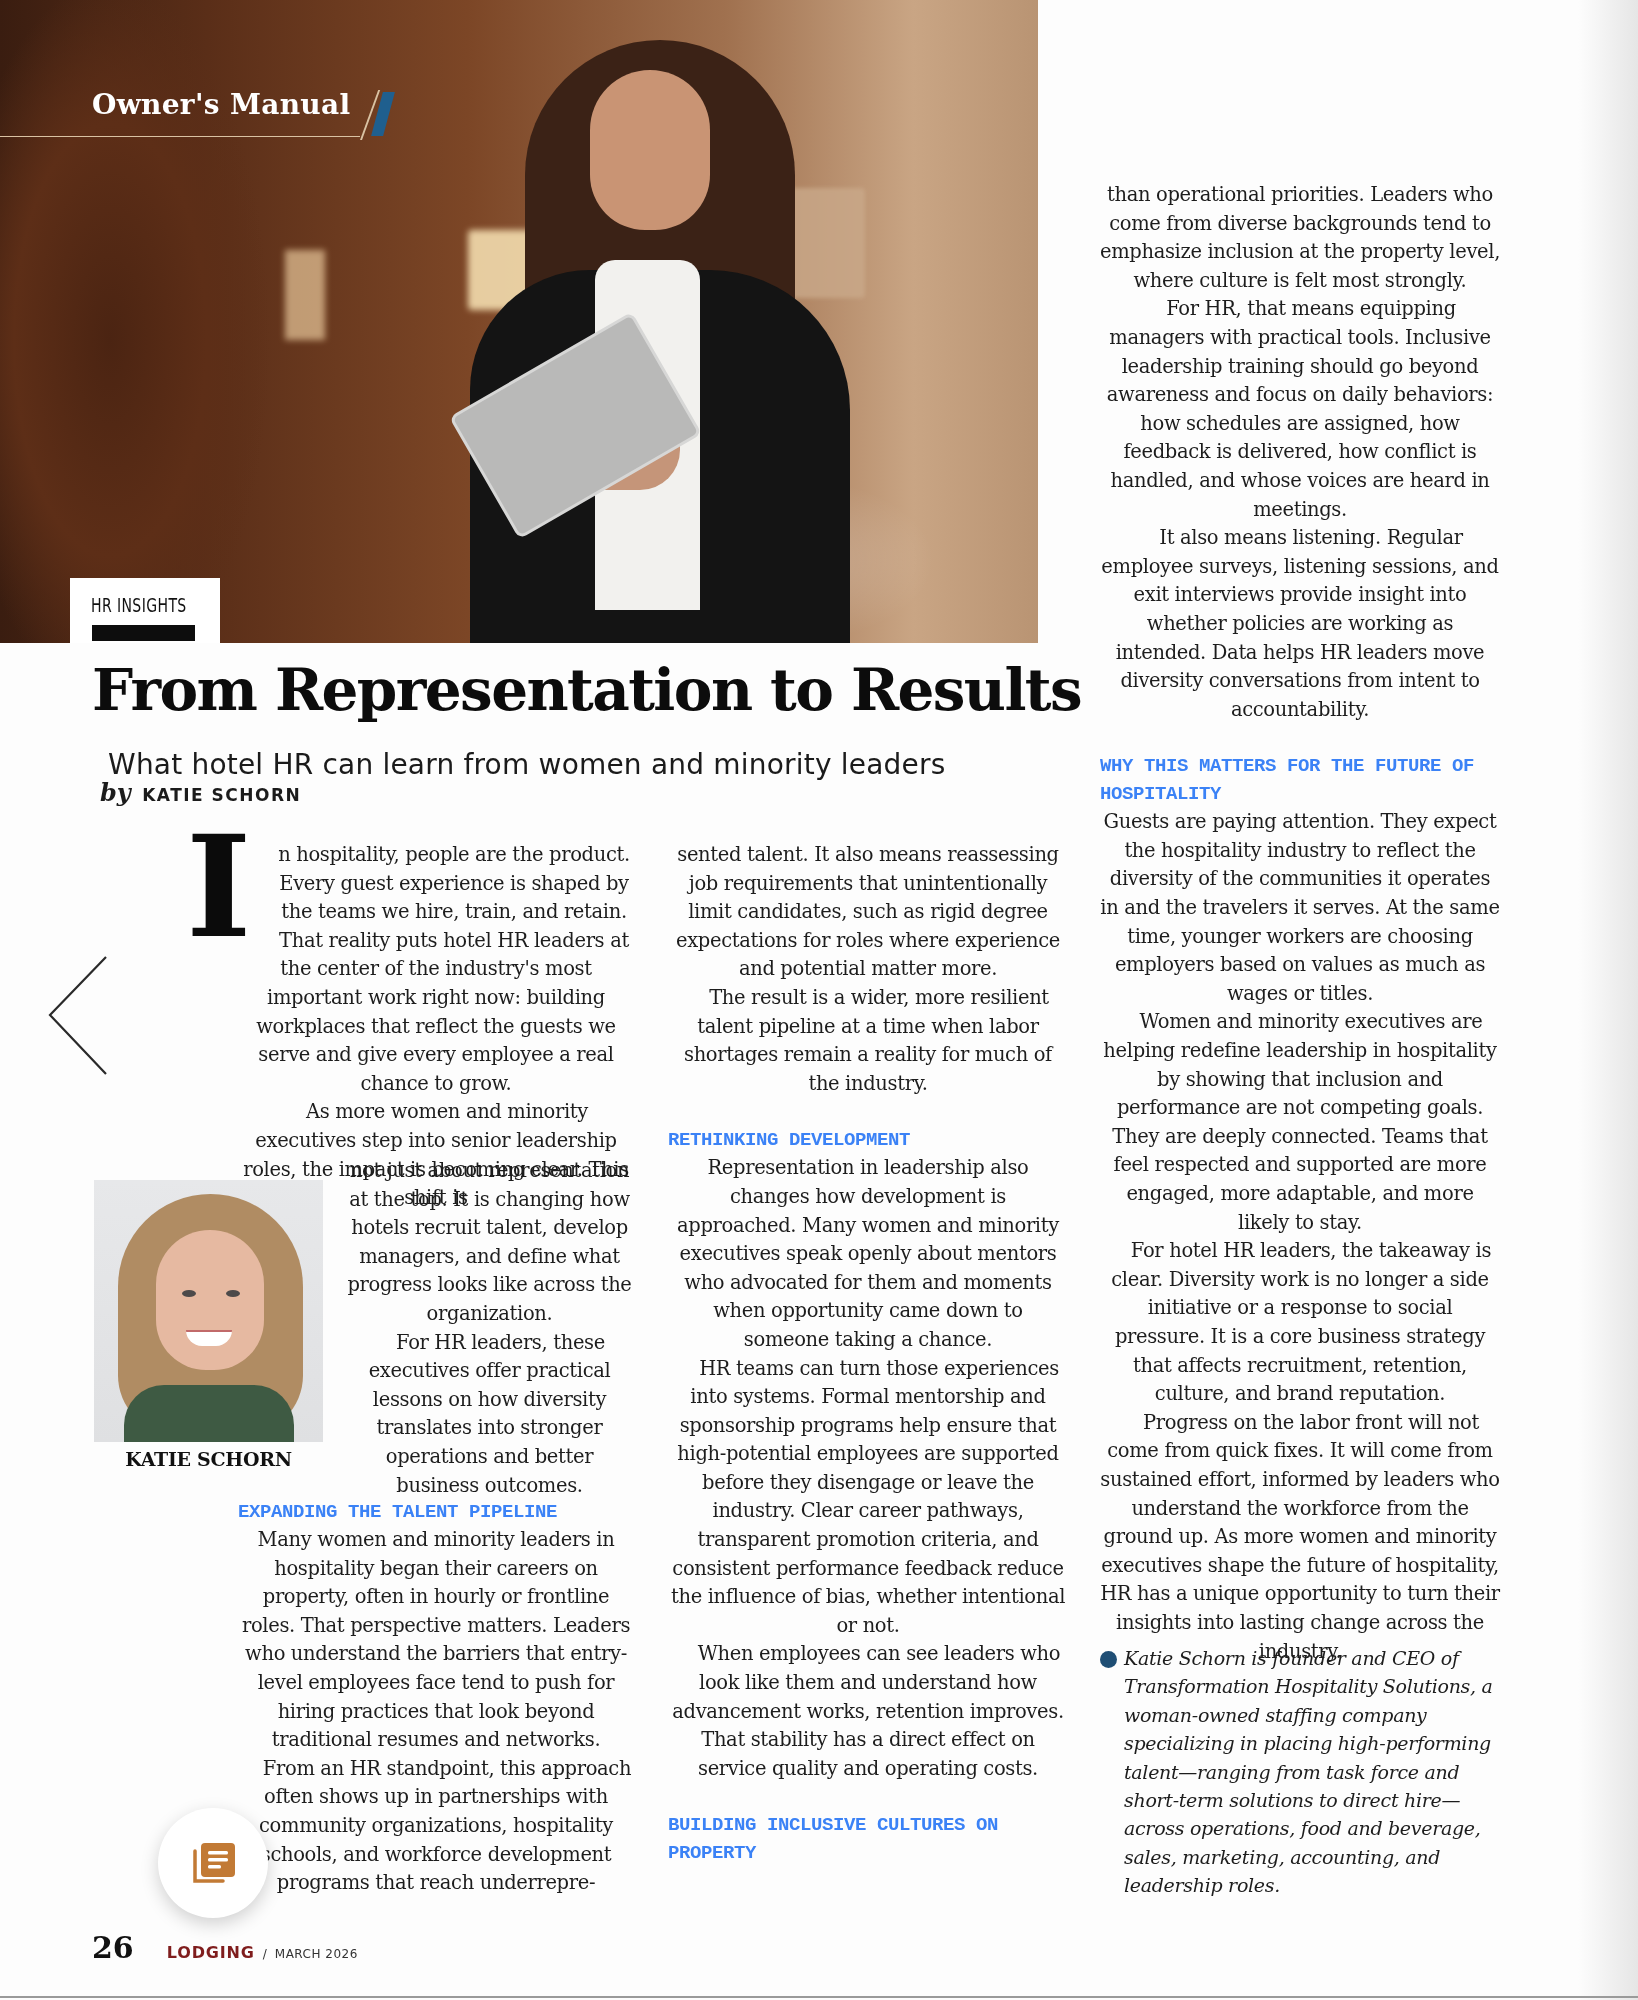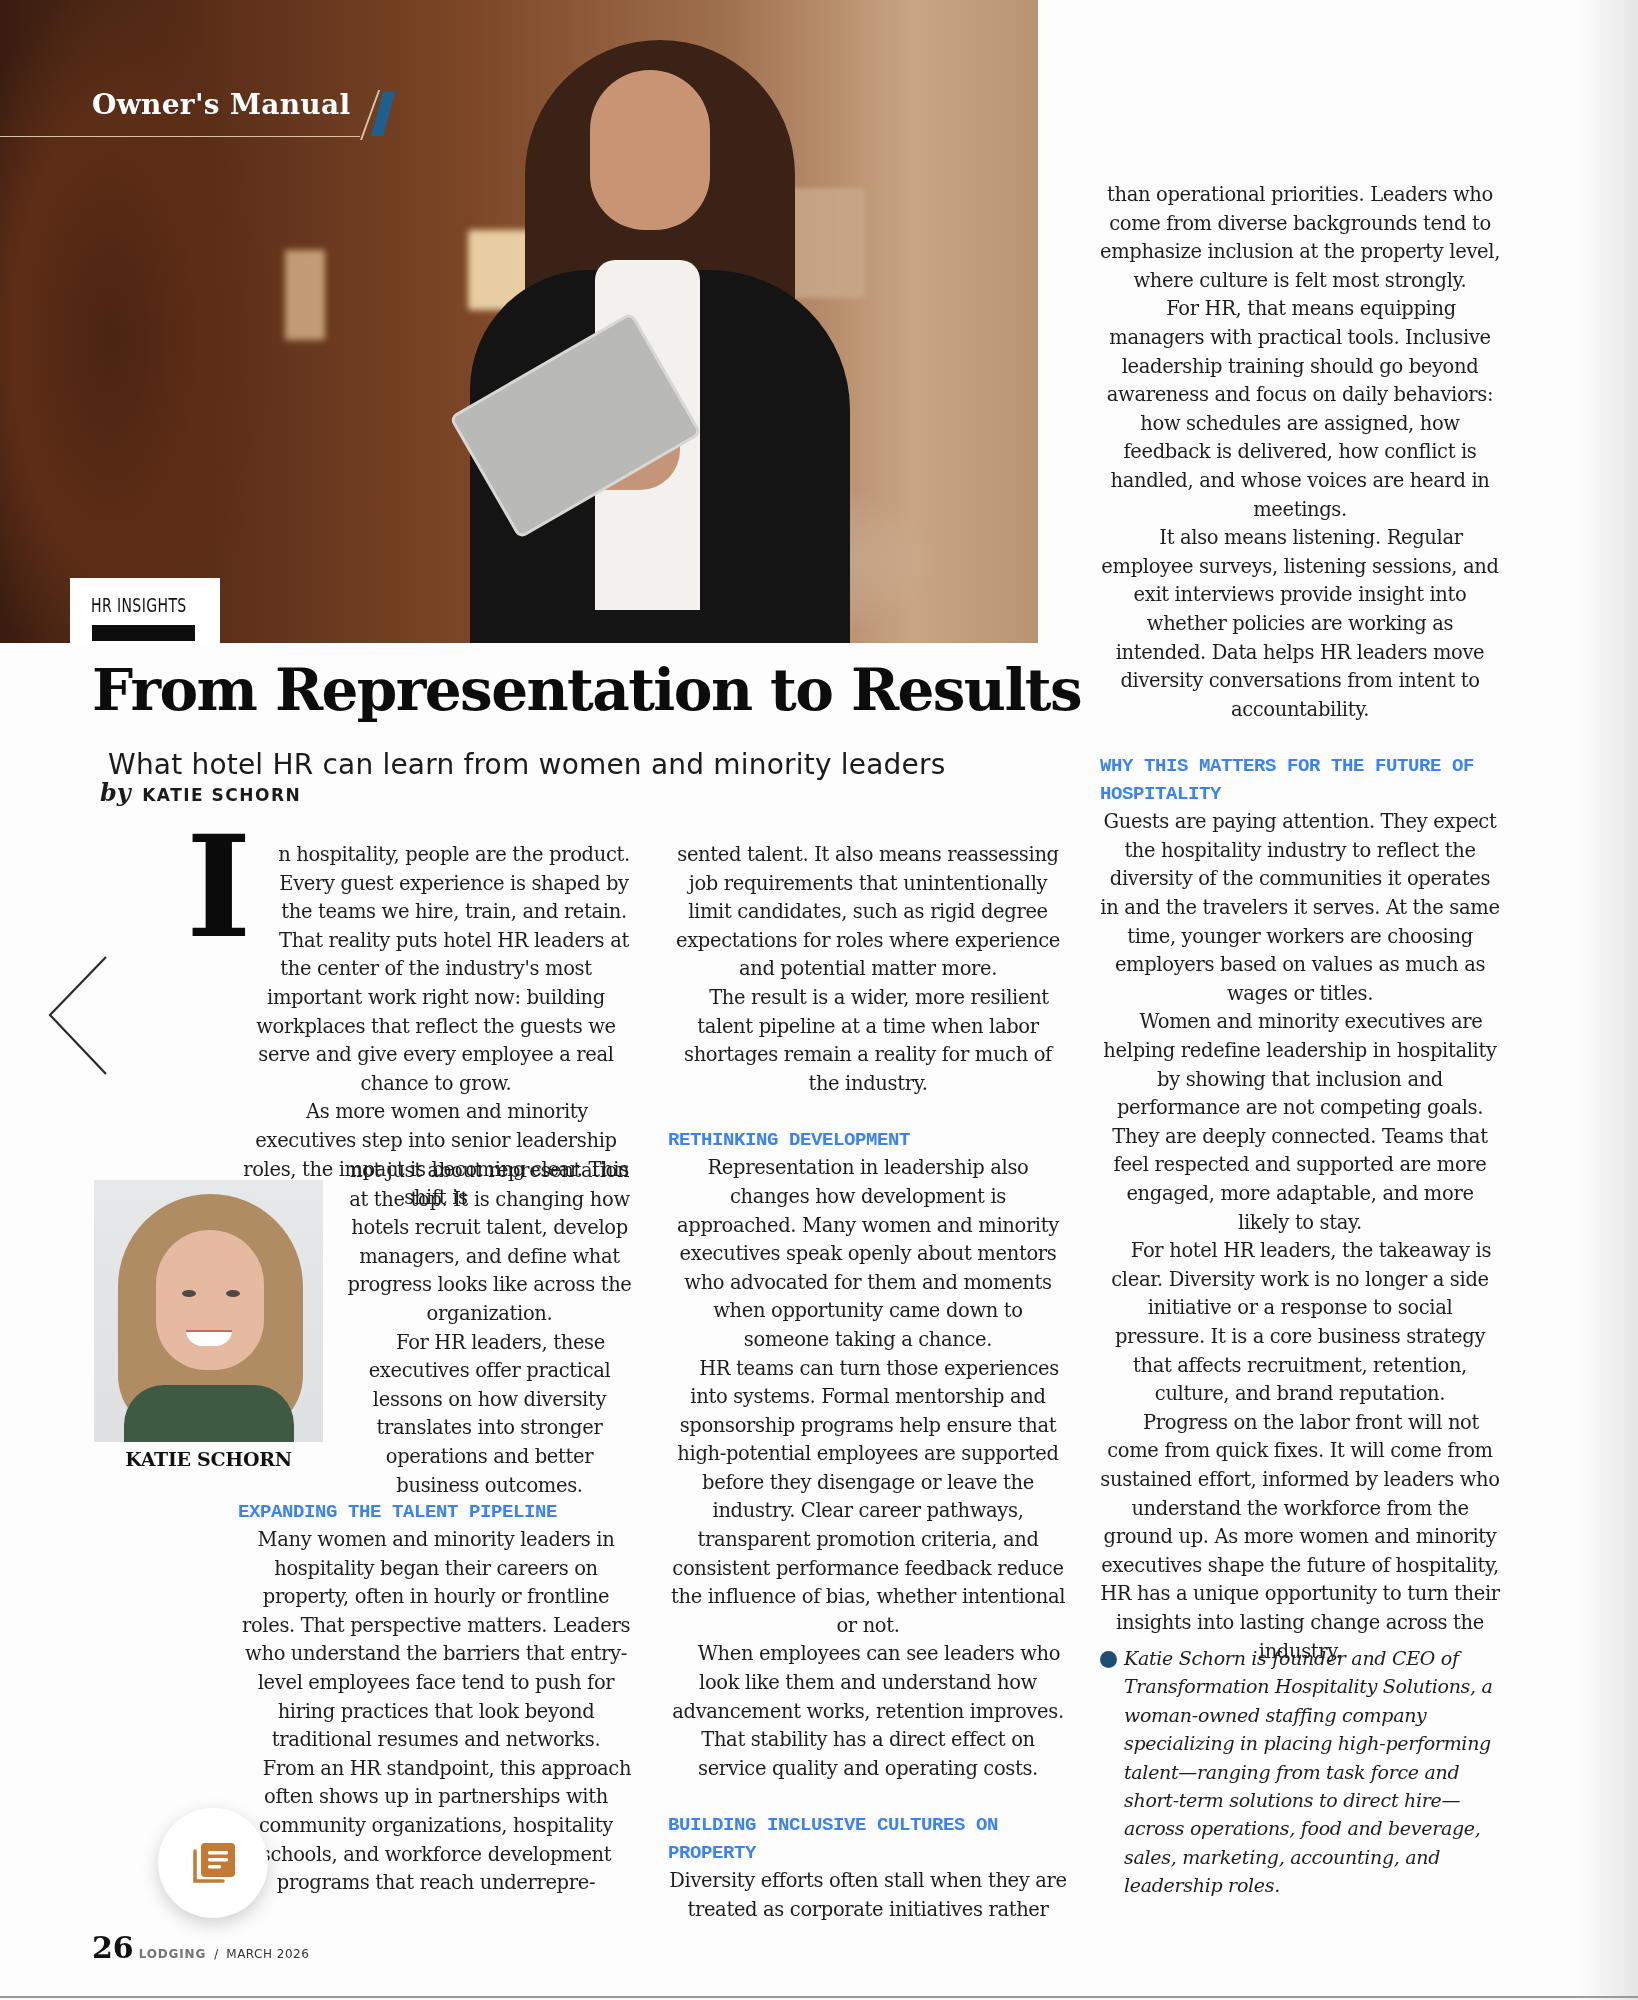--- a/index.html
+++ b/index.html
@@ -142,21 +142,21 @@
   .bio {
     position:absolute; left:1100px; top:1644px; width:410px;
     font-family:"DejaVu Serif", serif; font-style:italic; font-size:19px; line-height:28.4px; color:#1d1d1d; letter-spacing:-0.3px;
   }
   .bio .dot { position:absolute; left:0; top:7px; width:17px; height:17px; border-radius:50%; background:#1f4e74; }
   .bio .text { padding-left:24px; display:block; }
 
   
   .folio { position:absolute; left:92px; top:1930px; white-space:nowrap; }
   .folio .num { font-family:"DejaVu Serif", serif; font-weight:bold; font-size:30px; color:#111; }
-  .folio .pub { font-family:"DejaVu Sans", sans-serif; font-weight:bold; font-size:12px; letter-spacing:0.8px; margin-left:0; color:#737373; }
+  .folio .pub { font-family:"DejaVu Sans", sans-serif; font-weight:bold; font-size:16px; letter-spacing:0.8px; margin-left:28px; color:#7f1d1d; }
   .folio .sep { font-family:"DejaVu Sans", sans-serif; font-size:12px; margin:0 3px; color:#333; }
   .folio .issue { font-family:"DejaVu Sans", sans-serif; font-size:12px; color:#333; letter-spacing:0.5px; }
 
   
   .back-arrow {
     position:absolute; left:44px; top:953px; width:70px; height:125px; cursor:pointer;
   }
   .notes-fab {
     position:absolute; left:158px; top:1808px; width:110px; height:110px; border-radius:50%;
     background:#ffffff; box-shadow:0 6px 18px rgba(0,0,0,0.18); cursor:pointer;
@@ -231,21 +231,20 @@
 </div>
 
 <div class="col col2">
   <p class="noindent">sented talent. It also means reassessing job requirements that unintentionally limit candidates, such as rigid degree expectations for roles where experience and potential matter more.</p>
   <p>The result is a wider, more resilient talent pipeline at a time when labor shortages remain a reality for much of the industry.</p>
   <div class="sec-head">RETHINKING DEVELOPMENT</div>
   <p>Representation in leadership also changes how development is approached. Many women and minority executives speak openly about mentors who advocated for them and moments when opportunity came down to someone taking a chance.</p>
   <p>HR teams can turn those experiences into systems. Formal mentorship and sponsorship programs help ensure that high-potential employees are supported before they disengage or leave the industry. Clear career pathways, transparent promotion criteria, and consistent performance feedback reduce the influence of bias, whether intentional or not.</p>
   <p>When employees can see leaders who look like them and understand how advancement works, retention improves. That stability has a direct effect on service quality and operating costs.</p>
   <div class="sec-head">BUILDING INCLUSIVE CULTURES ON PROPERTY</div>
-  <p>Diversity efforts often stall when they are treated as corporate initiatives rather</p>
 </div>
 
 <div class="col col3">
   <p class="noindent">than operational priorities. Leaders who come from diverse backgrounds tend to emphasize inclusion at the property level, where culture is felt most strongly.</p>
   <p>For HR, that means equipping managers with practical tools. Inclusive leadership training should go beyond awareness and focus on daily behaviors: how schedules are assigned, how feedback is delivered, how conflict is handled, and whose voices are heard in meetings.</p>
   <p>It also means listening. Regular employee surveys, listening sessions, and exit interviews provide insight into whether policies are working as intended. Data helps HR leaders move diversity conversations from intent to accountability.</p>
   <div class="sec-head">WHY THIS MATTERS FOR THE FUTURE OF HOSPITALITY</div>
   <p>Guests are paying attention. They expect the hospitality industry to reflect the diversity of the communities it operates in and the travelers it serves. At the same time, younger workers are choosing employers based on values as much as wages or titles.</p>
   <p>Women and minority executives are helping redefine leadership in hospitality by showing that inclusion and performance are not competing goals. They are deeply connected. Teams that feel respected and supported are more engaged, more adaptable, and more likely to stay.</p>
   <p>For hotel HR leaders, the takeaway is clear. Diversity work is no longer a side initiative or a response to social pressure. It is a core business strategy that affects recruitment, retention, culture, and brand reputation.</p>

